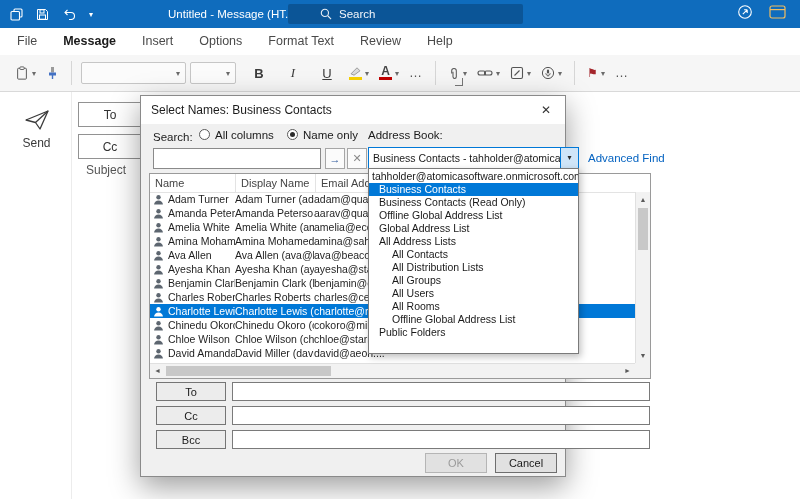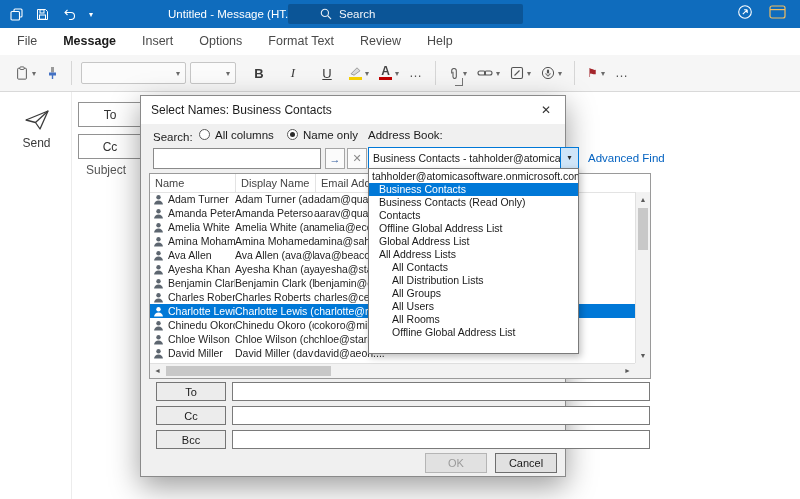--- a/index.html
+++ b/index.html
@@ -477,21 +477,21 @@
             <span class="c-email">chloe@starlig...</span>
           </div>
 
           <div class="contact-row">
             <span class="p-icon">
               <svg width="11" height="11" viewBox="0 0 10 10">
                 <circle cx="5" cy="2.9" r="2"></circle>
                 <path d="M1 9.6 a4 3.6 0 0 1 8 0 z"></path>
               </svg>
             </span>
-            <span class="c-name">David Miller</span>
+            <span class="c-name">David Amanda</span>
             <span class="c-display">David Miller (david...</span>
             <span class="c-email">david@aeon....</span>
           </div>
 
           <div class="contact-row">
             <span class="p-icon">
               <svg width="11" height="11" viewBox="0 0 10 10">
                 <circle cx="5" cy="2.9" r="2"></circle>
                 <path d="M1 9.6 a4 3.6 0 0 1 8 0 z"></path>
               </svg>
@@ -512,30 +512,30 @@
         <span class="sarr rt">►</span>
       </div>
       <div class="scorner"></div>
     </div>
 
     <div class="ab-dropdown">
 
     <div class="ab-item indent-0">tahholder@atomicasoftware.onmicrosoft.com</div>
         <div class="ab-item selected indent-1">Business Contacts</div>
         <div class="ab-item indent-1">Business Contacts (Read Only)</div>
-        <div class="ab-item indent-1">Contacts</div>
         <div class="ab-item indent-1">Offline Global Address List</div>
         <div class="ab-item indent-1">Global Address List</div>
         <div class="ab-item indent-1">All Address Lists</div>
         <div class="ab-item indent-2">All Contacts</div>
         <div class="ab-item indent-2">All Distribution Lists</div>
         <div class="ab-item indent-2">All Groups</div>
         <div class="ab-item indent-2">All Users</div>
         <div class="ab-item indent-2">All Rooms</div>
         <div class="ab-item indent-2">Offline Global Address List</div>
+        <div class="ab-item indent-1">Public Folders</div>
       </div>
 
     <div class="recip" style="top:286px;">
       <div class="rbtn2">To</div>
       <input class="rfield" style="">
     </div>
     <div class="recip" style="top:310px;">
       <div class="rbtn2">Cc</div>
       <input class="rfield" style="">
     </div>

